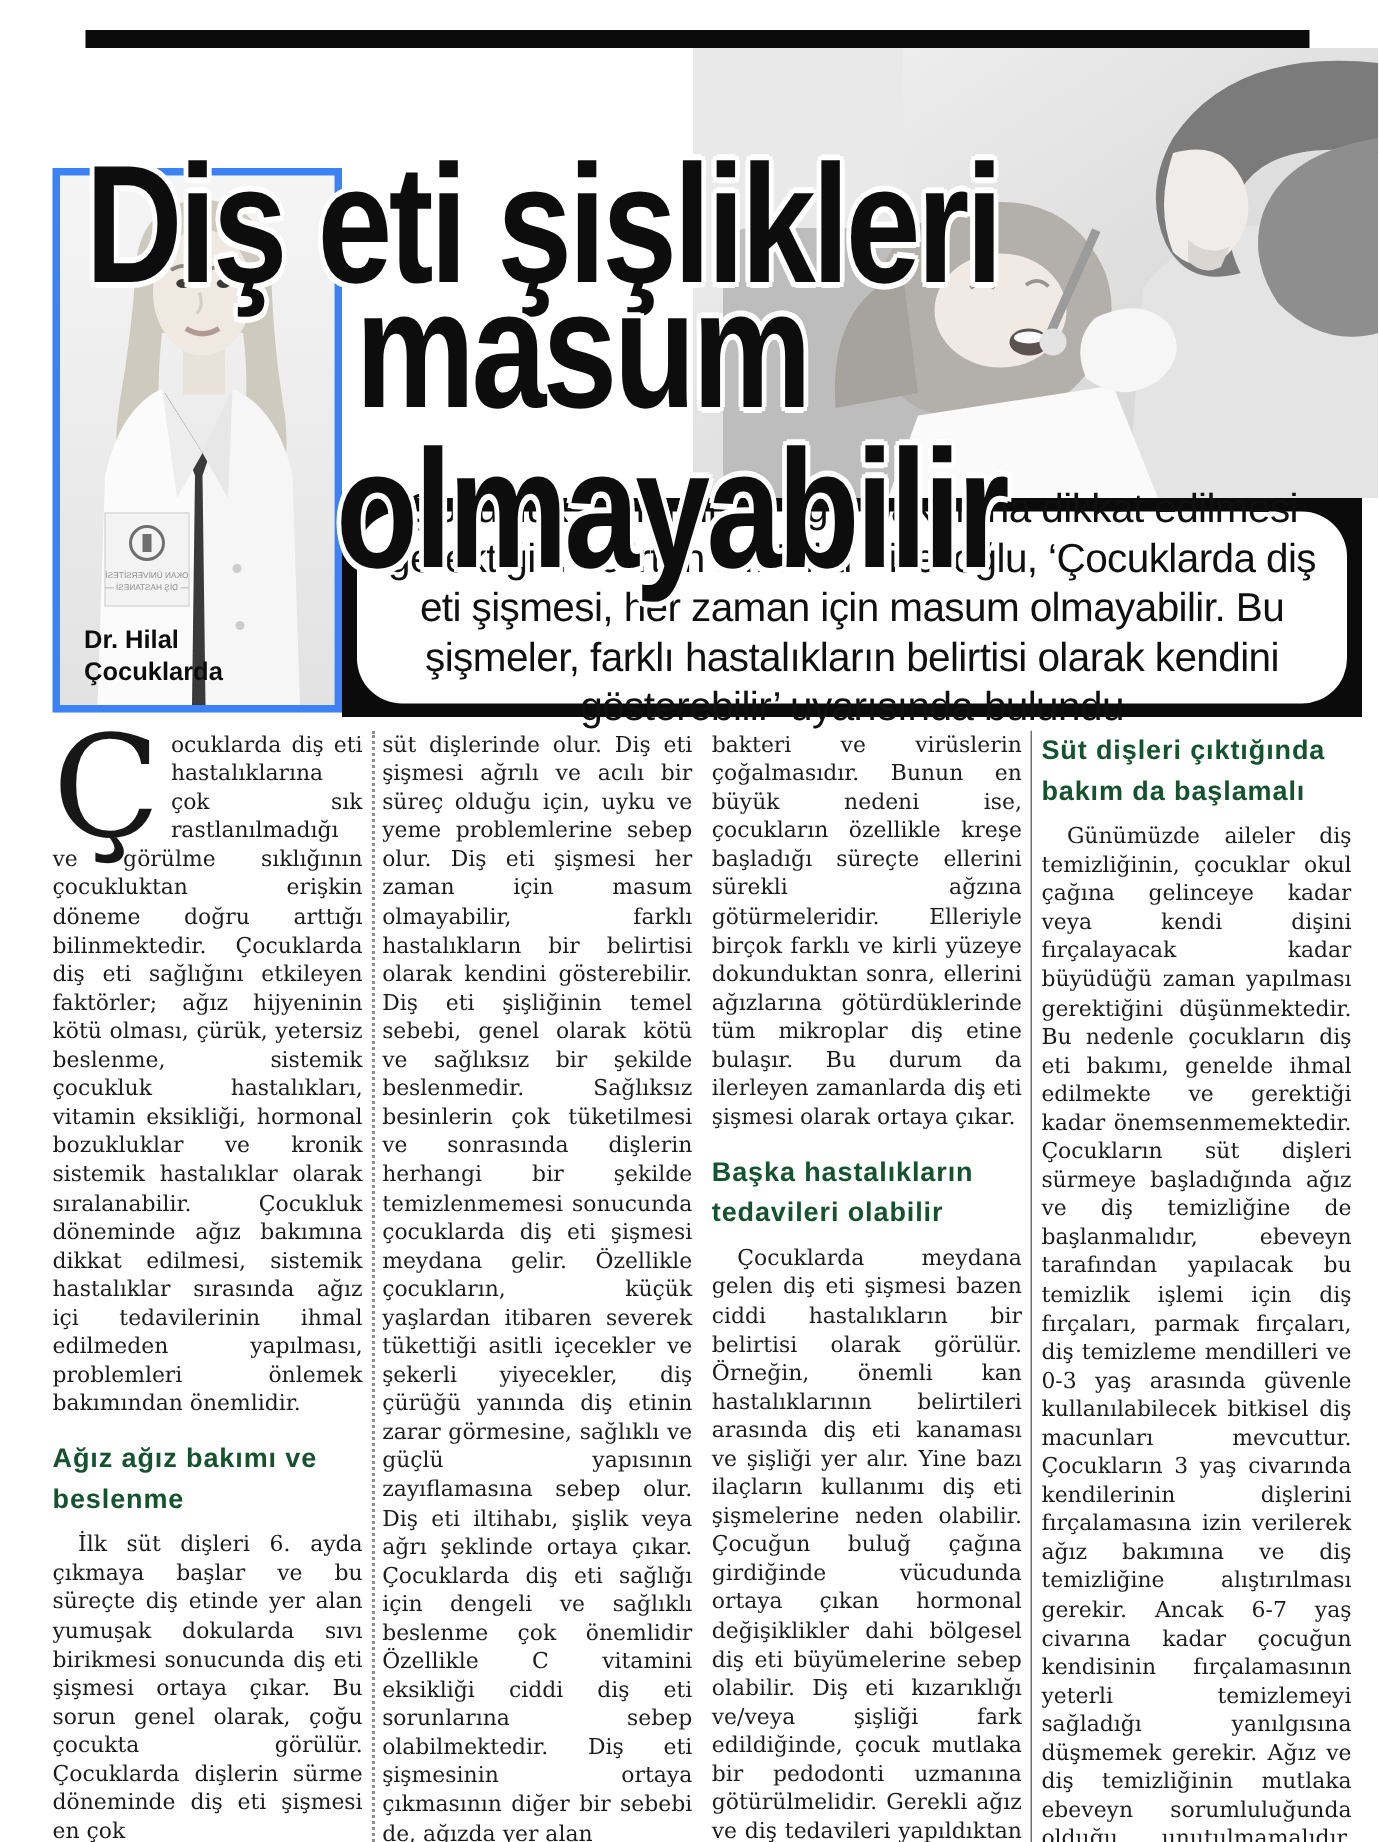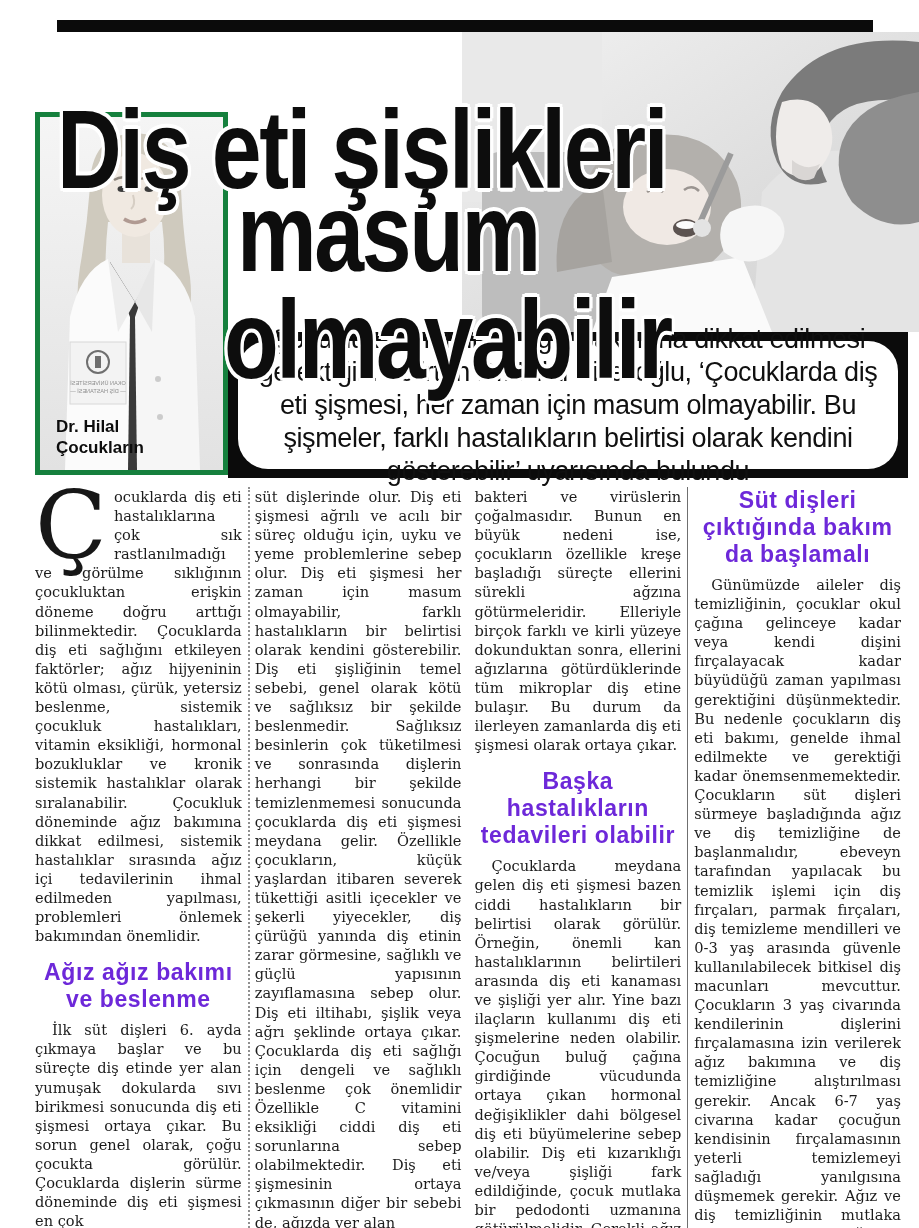--- a/index.html
+++ b/index.html
@@ -26,39 +26,39 @@
   
   .lede{position:absolute;left:228px;top:332px;width:680px;height:146px;background:#0b0b0b;z-index:2;}
   .lede-inner{position:absolute;left:10px;top:9px;right:10px;bottom:9px;background:#fff;
               border-radius:30px;display:flex;align-items:center;justify-content:center;
               padding:4px 18px;box-sizing:border-box;}
   .lede-text{font-family:"Liberation Sans",sans-serif;font-size:27px;line-height:33px;
              text-align:center;color:#101010;letter-spacing:-0.4px;}
 
   
   .doctor{position:absolute;left:35px;top:112px;width:193px;height:363px;z-index:3;
-          border:5px solid #15803d;box-sizing:border-box;background:#ececec;overflow:hidden;}
+          border:5px solid #3b82f6;box-sizing:border-box;background:#ececec;overflow:hidden;}
   .doctor svg{display:block;width:100%;height:100%;}
   .doctor .caption{position:absolute;left:16px;bottom:12px;font-weight:700;font-size:17px;
                    line-height:21px;color:#0d0d0d;z-index:4;}
   .doctor .caption span{display:block;}
 
   
   .article{position:absolute;left:35px;top:487px;width:866px;height:741px;display:flex;overflow:hidden;}
   .col{flex:1 1 0;min-width:0;font-family:"DejaVu Serif","Liberation Serif",serif;
        font-size:14.6px;line-height:19.1px;color:#1c1c1c;text-align:justify;hyphens:auto;}
   .sep{flex:0 0 13px;position:relative;}
   .sep-dotted::after{content:"";position:absolute;left:6px;top:0;bottom:0;border-left:2px dotted #8f8f8f;}
   .sep-solid::after{content:"";position:absolute;left:6px;top:0;bottom:0;border-left:1px solid #6f6f6f;}
   .para{margin:0;}
   .para.indent{text-indent:17px;}
   .dropcap{float:left;font-family:"DejaVu Serif",serif;font-size:94px;line-height:74px;
            padding:2px 7px 0 0;color:#171717;}
-  .subhead{font-family:"Liberation Sans",sans-serif;font-weight:700;font-size:23px;
-           line-height:27px;letter-spacing:0.6px;color:#6d28d9;margin:14px 0 7px;text-align:center;}
+  .subhead{font-family:"Liberation Sans",sans-serif;font-weight:700;font-size:18px;
+           line-height:27px;letter-spacing:0.6px;color:#14532d;margin:14px 0 7px;text-align:left;}
 
   .badge-text{font-size:5.5px;fill:#8d8d8d;font-family:"Liberation Sans",sans-serif;text-anchor:middle;}
 </style>
 </head>
 <body>
 
 <div class="page">
 
   <div class="top-rule"></div>
 
@@ -139,21 +139,21 @@
       <rect x="55" y="239" width="6" height="12" fill="#6f6f6f"></rect>
       <g transform="translate(58,268) scale(-1,1)">
         <text class="badge-text" x="0" y="0">OKAN ÜNİVERSİTESİ</text>
         <text class="badge-text" x="0" y="8">— DİŞ HASTANESİ —</text>
       </g>
       <circle cx="118" cy="262" r="3" fill="#cccccc"></circle>
       <circle cx="120" cy="300" r="3" fill="#cccccc"></circle>
     </svg>
     <div class="caption">
       <span>Dr. Hilal</span>
-      <span>Çocukların</span>
+      <span>Çocuklarda</span>
     </div>
   </div>
 
   <h1 class="hl hl1">Diş eti şişlikleri</h1>
   <h1 class="hl hl2">masum</h1>
   <h1 class="hl hl3">olmayabilir</h1>
 
   <div class="article">
 
     <div class="col">

